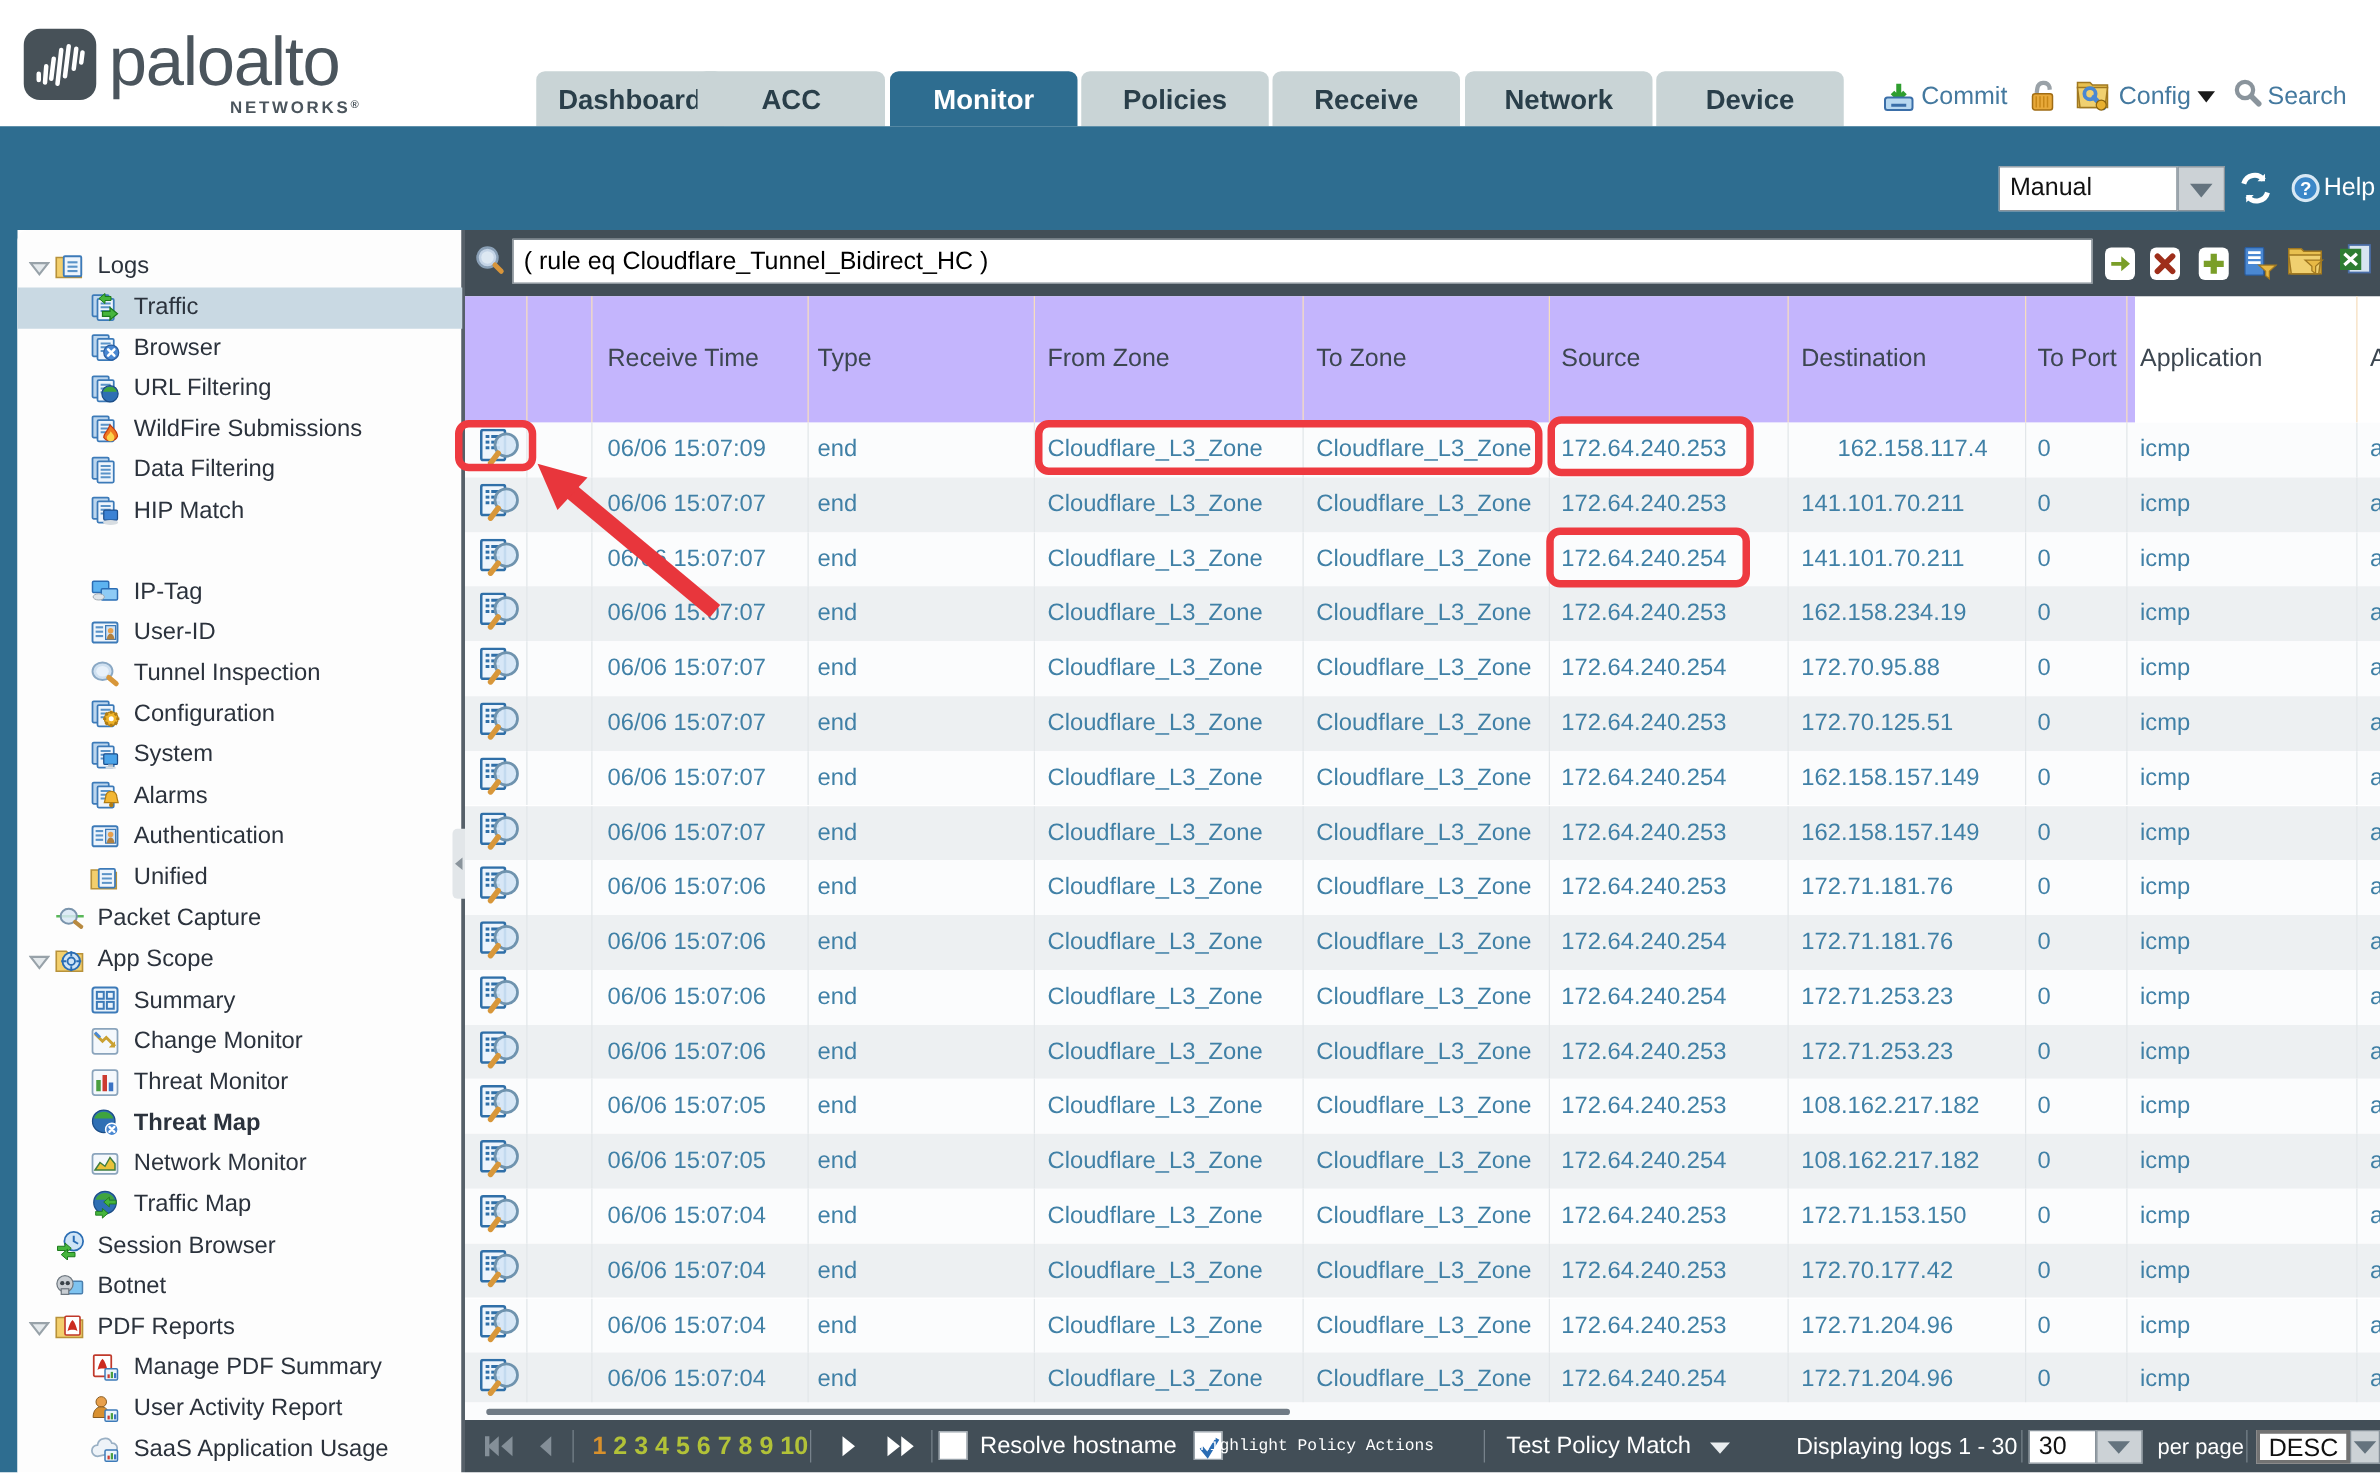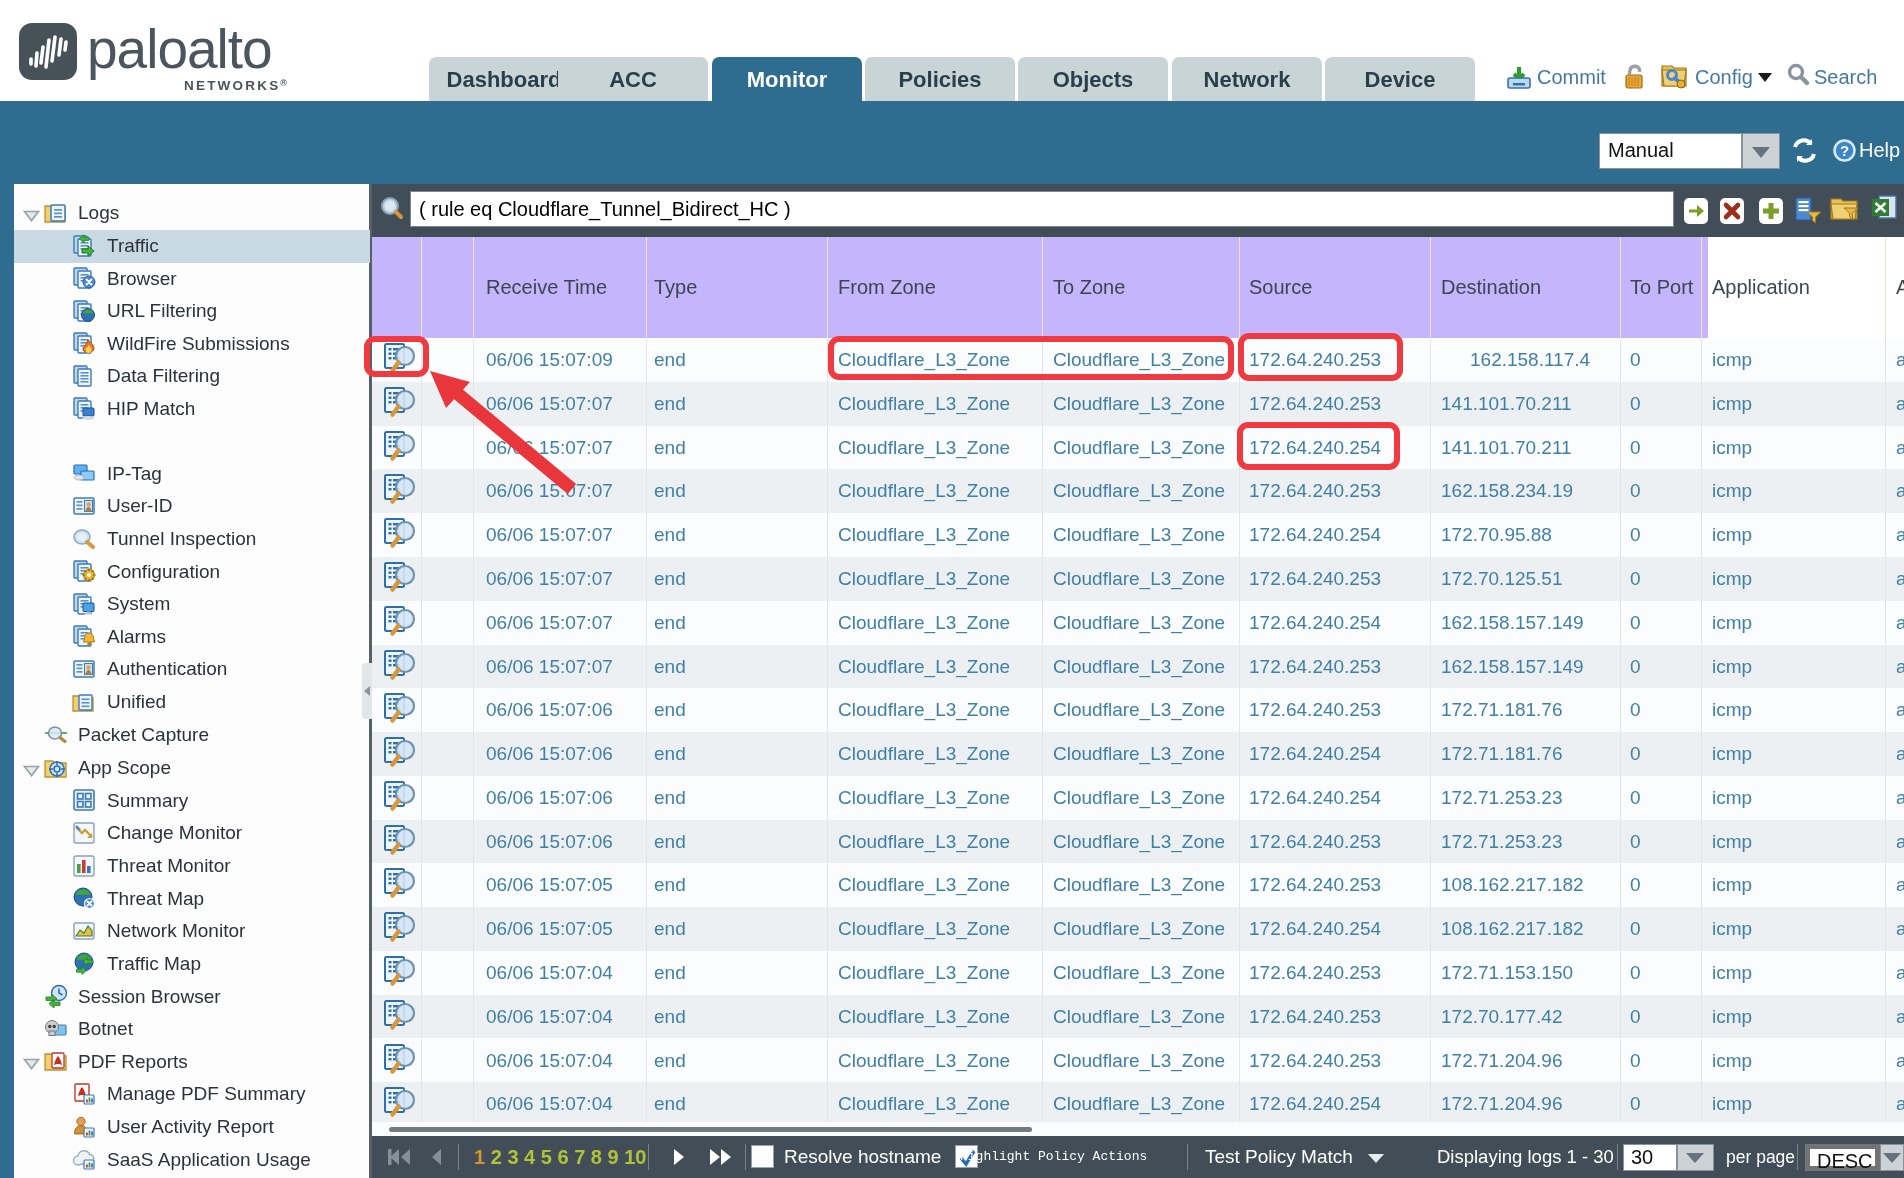--- a/index.html
+++ b/index.html
@@ -57,21 +57,21 @@
             <line x1="42" y1="16" x2="40" y2="32"></line>
             <line x1="47" y1="19" x2="46" y2="27"></line>
           </g>
         </svg></div>
 <div class="abs" style="left:87px;top:17px;font-size:55px;color:#4b555d;letter-spacing:-1px;">paloalto</div>
 <div class="abs" style="left:184px;top:78px;font-size:13.5px;font-weight:bold;color:#4b555d;letter-spacing:2.2px;">NETWORKS<span style="font-size:9px;vertical-align:4px;">®</span></div>
 <div class="tab" style="left:405px;margin-left:24px;">Dashboard</div>
 <div class="tab" style="left:558px;">ACC</div>
 <div class="tab active" style="left:712px;">Monitor</div>
 <div class="tab" style="left:865px;">Policies</div>
-<div class="tab" style="left:1018px;">Objects</div>
+<div class="tab" style="left:1018px;">Receive</div>
 <div class="tab" style="left:1172px;">Network</div>
 <div class="tab" style="left:1325px;">Device</div>
 <div class="abs" style="left:1506px;top:64px;"><svg width="26" height="28" viewBox="0 0 26 28">
           <path d="M13 3 v12 M13 15 l-5 -5 M13 15 l5 -5" stroke="#2f9e2f" stroke-width="4" fill="none"></path>
           <rect x="2" y="14" width="22" height="10" rx="2" fill="#b8d8f0" stroke="#3a6ea8" stroke-width="1.6"></rect>
           <rect x="7" y="19" width="12" height="2.4" fill="#3a6ea8"></rect>
         </svg></div>
 <div class="util" style="left:1537px;">Commit</div>
 <div class="abs" style="left:1622px;top:62px;"><svg width="24" height="28" viewBox="0 0 24 28">
           <path d="M8 13 v-4 a5 5 0 0 1 9.5 -2 l0.5 2" fill="none" stroke="#9aa2a8" stroke-width="3.4" transform="rotate(8 12 8)"></path>
@@ -352,21 +352,21 @@
 <div class="lbl" style="left:93px;">Threat Monitor</div>
 </div>
 <div class="titem" style="top:698px;">
 <div class="icon24" style="left:58px;"><svg width="24" height="24" viewBox="0 0 24 24">
             <circle cx="11" cy="11" r="9" fill="#2f6fb4"></circle>
             <path d="M3.35 8.75 a8.1 8.1 0 0 1 15.3 0 z" fill="#3fa43f"></path>
             <circle cx="11" cy="11" r="9" fill="none" stroke="#1c4d86" stroke-width="1"></circle>
             <circle cx="17.5" cy="17.5" r="5" fill="#4a88d2" stroke="#fff" stroke-width="1.2"></circle>
             <path d="M15.5 15.5 l4 4 M19.5 15.5 l-4 4" stroke="#fff" stroke-width="1.8" stroke-linecap="round"></path>
           </svg></div>
-<div class="lbl" style="left:93px;">Threat Map</div>
+<div class="lbl" style="left:93px;font-weight:bold;">Threat Map</div>
 </div>
 <div class="titem" style="top:730.5px;text-align:right;">
 <div class="icon24" style="left:58px;"><svg width="24" height="24" viewBox="0 0 24 24">
             <rect x="2" y="4" width="20" height="16" rx="2" fill="#f4f8fc" stroke="#8aa4bc" stroke-width="1.4"></rect>
             <path d="M4 17 l4-6 4 3 4-7 4 5 v5 h-16 z" fill="#e8c23a" stroke="#3f7d3f" stroke-width="1.2"></path>
           </svg></div>
 <div class="lbl" style="left:93px;">Network Monitor</div>
 </div>
 <div class="titem" style="top:763.5px;">
 <div class="icon24" style="left:58px;"><svg width="24" height="24" viewBox="0 0 24 24">
@@ -1110,21 +1110,21 @@
 <div class="vsep" style="left:815px;"></div>
 <div class="bb" style="left:833px;">Test Policy Match</div>
 <div class="abs" style="left:996px;top:18px;width:0;height:0;border-left:8px solid transparent;border-right:8px solid transparent;border-top:9px solid #e8ecee;"></div>
 <div class="bb" style="left:1065px;font-size:18.5px;">Displaying logs 1 - 30</div>
 <div class="vsep" style="left:1245px;"></div>
 <div class="abs" style="left:1251px;top:8px;width:54px;height:27px;background:#fff;border:1px solid #88929a;font-size:20px;color:#111;line-height:25px;padding-left:7px;">30</div>
 <div class="abs" style="left:1305px;top:8px;width:37px;height:27px;background:#ccd2d6;border:1px solid #88929a;"></div>
 <div class="abs" style="left:1314px;top:17px;width:0;height:0;border-left:9px solid transparent;border-right:9px solid transparent;border-top:10px solid #64737e;"></div>
 <div class="bb" style="left:1354px;font-size:17.5px;">per page</div>
 <div class="vsep" style="left:1425px;"></div>
-<div class="abs" style="left:1433px;top:8px;width:75px;height:27px;background:#fff;border:5px solid #737373;font-size:20px;color:#111;line-height:25px;padding-left:7px;">DESC</div>
+<div class="abs" style="left:1433px;top:8px;width:75px;height:27px;background:#fff;border:3px solid #737373;font-size:20px;color:#111;line-height:25px;padding-left:7px;">DESC</div>
 <div class="abs" style="left:1508px;top:8px;width:24px;height:27px;background:#ccd2d6;border:1px solid #88929a;"></div>
 <div class="abs" style="left:1511px;top:17px;width:0;height:0;border-left:9px solid transparent;border-right:9px solid transparent;border-top:10px solid #64737e;"></div>
 </div>
 </div>
 <div class="redbox" style="left:364px;top:336px;width:65px;height:41px;"></div>
 <div class="redbox" style="left:828px;top:336px;width:406px;height:44px;"></div>
 <div class="redbox" style="left:1238px;top:333px;width:165px;height:48px;"></div>
 <div class="redbox" style="left:1237px;top:422px;width:163px;height:48px;"></div>
 <div class="abs" style="left:380px;top:340px;z-index:51;"><svg width="230" height="170" viewBox="0 0 230 170">
         <line x1="192" y1="149" x2="72" y2="49" stroke="#e8363c" stroke-width="13"></line>

